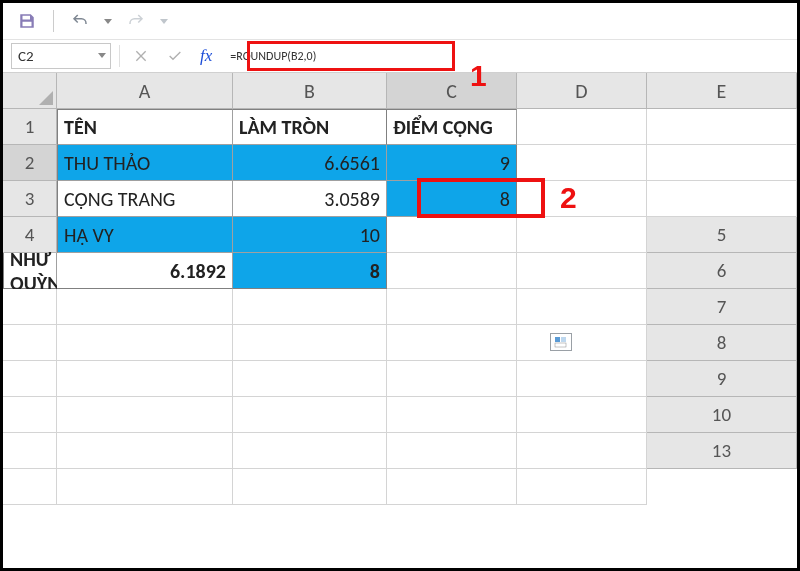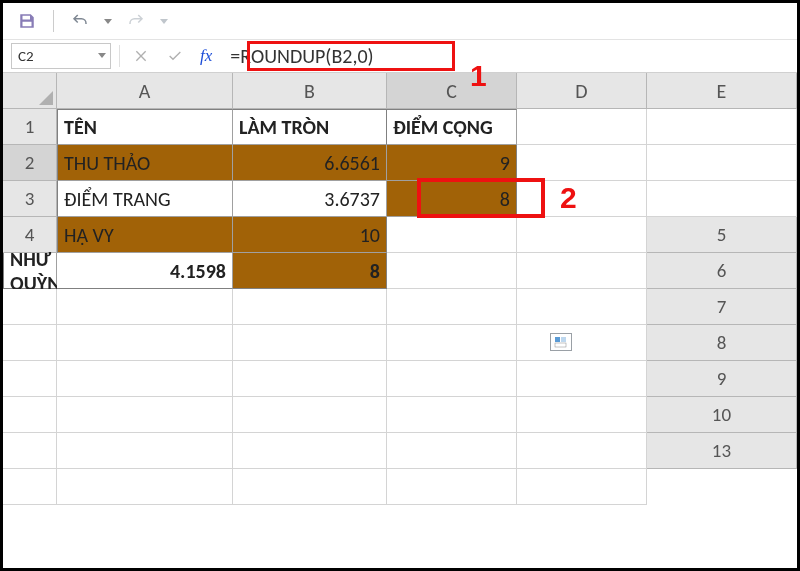--- a/index.html
+++ b/index.html
@@ -14,41 +14,41 @@
   .qat .faded { color: #b8bfc7; }
 
   
   .fbar { display: flex; align-items: center; height: 34px; padding: 2px 6px 2px 8px; gap: 8px; border-top: 1px solid #e3e3e3; border-bottom: 1px solid #d0d0d0; background: #fff; position: relative; }
   .namebox { width: 100px; height: 26px; border: 1px solid #c8c8c8; background: #fff; display: flex; align-items: center; padding: 0 6px; font-size: 15px; color: #333; position: relative; }
   .namebox .dd { position: absolute; right: 4px; top: 9px; }
   .vsep { width: 1px; height: 22px; background: #e0e0e0; }
   .fx-btn { width: 26px; height: 26px; display: flex; align-items: center; justify-content: center; color: #a0a0a0; }
   .fx-btn svg { width: 16px; height: 16px; }
   .fx-label { font-style: italic; font-family: "Times New Roman", serif; font-size: 17px; color: #1d4ed8; padding: 0 4px; }
-  .formula-input { flex: 1; height: 26px; border: none; background: transparent; font-size: 20px; color: #333; padding: 0 6px; font-family: Calibri, Arial, sans-serif; }
+  .formula-input { flex: 1; height: 26px; border: none; background: transparent; font-size: 12px; color: #333; padding: 0 6px; font-family: Calibri, Arial, sans-serif; }
   .formula-box { position: absolute; left: 244px; top: 1px; width: 208px; height: 30px; border: 3px solid #e11; pointer-events: none; }
 
   
   .annot { position: absolute; color: #e11; font-weight: 700; font-size: 30px; font-family: Arial, sans-serif; pointer-events: none; }
   .annot1 { left: 467px; top: 56px; }
   .annot2 { left: 557px; top: 178px; }
   .cell-box { position: absolute; left: 414px; top: 175px; width: 128px; height: 40px; border: 4px solid #e11; pointer-events: none; }
 
   
   .grid { display: grid; grid-template-columns: 54px 176px 154px 130px 130px auto; grid-auto-rows: 36px; font-size: 20px; color: #222; }
   .corner, .colh, .rowh { background: #e6e6e6; border-right: 1px solid #b6b6b6; border-bottom: 1px solid #b6b6b6; display: flex; align-items: center; justify-content: center; color: #555; font-size: 20px; }
   .corner { position: relative; }
   .corner::after { content: ""; position: absolute; right: 3px; bottom: 3px; width: 0; height: 0; border-style: solid; border-width: 0 0 14px 14px; border-color: transparent transparent #b0b0b0 transparent; }
   .colh.sel { background: #d4d4d4; }
   .rowh { font-size: 19px; }
   .rowh.sel { background: #d4d4d4; }
   .cell { border-right: 1px solid #d4d4d4; border-bottom: 1px solid #d4d4d4; display: flex; align-items: center; padding: 0 6px; background: #fff; }
   .cell.right { justify-content: flex-end; }
   .cell.bold { font-weight: 700; }
-  .band { background: #a16207; }
+  .band { background: #0ea5e9; }
   .tbl-b-right { border-right: 1px solid #808080; }
   .tbl-b-bottom { border-bottom: 1px solid #808080; font-weight: bold; }
   .tbl-b-left { border-left: 1px solid #808080; }
   .tbl-b-top { border-top: 1px solid #808080; }
   .tbl-inner-r { border-right: 1px solid #a0a0a0; }
   .tbl-inner-b { border-bottom: 1px solid #a0a0a0; }
   .autofill-options { position: absolute; left: 547px; top: 330px; width: 22px; height: 18px; border: 1px solid #9aa0a6; background: #fff; font-size: 10px; display: flex; align-items: center; justify-content: center; color: #4a4a4a; }
   .autofill-options svg { width: 14px; height: 12px; }
 
   .chev { width:0; height:0; border-left:4px solid transparent; border-right:4px solid transparent; border-top:5px solid #888; display:inline-block; }
@@ -120,35 +120,35 @@
     <div class="cell"></div>
 
     <div class="rowh sel">2</div>
     <div class="cell band tbl-b-left tbl-inner-r tbl-inner-b">THU THẢO</div>
     <div class="cell right band tbl-inner-r tbl-inner-b">6.6561</div>
     <div class="cell right band tbl-b-right tbl-inner-b">9</div>
     <div class="cell"></div>
     <div class="cell"></div>
 
     <div class="rowh">3</div>
-    <div class="cell tbl-b-left tbl-inner-r tbl-inner-b">ĐIỂM TRANG</div>
-    <div class="cell right tbl-inner-r tbl-inner-b">3.6737</div>
+    <div class="cell tbl-b-left tbl-inner-r tbl-inner-b">CỘNG TRANG</div>
+    <div class="cell right tbl-inner-r tbl-inner-b">3.0589</div>
     <div class="cell right band tbl-b-right tbl-inner-b">8</div>
     <div class="cell"></div>
     <div class="cell"></div>
 
     <div class="rowh">4</div>
     <div class="cell band tbl-b-left tbl-inner-r tbl-inner-b">HẠ VY</div>
     <div class="cell right band tbl-b-right tbl-inner-b">10</div>
     <div class="cell"></div>
     <div class="cell"></div>
 
     <div class="rowh">5</div>
     <div class="cell tbl-b-left tbl-inner-r tbl-b-bottom">NHƯ QUỲNH</div>
-    <div class="cell right tbl-inner-r tbl-b-bottom">4.1598</div>
+    <div class="cell right tbl-inner-r tbl-b-bottom">6.1892</div>
     <div class="cell right band tbl-b-right tbl-b-bottom">8</div>
     <div class="cell"></div>
     <div class="cell"></div>
 
     <div class="rowh">6</div>
     <div class="cell"></div>
       <div class="cell"></div>
       <div class="cell"></div>
       <div class="cell"></div>
       <div class="cell"></div>

